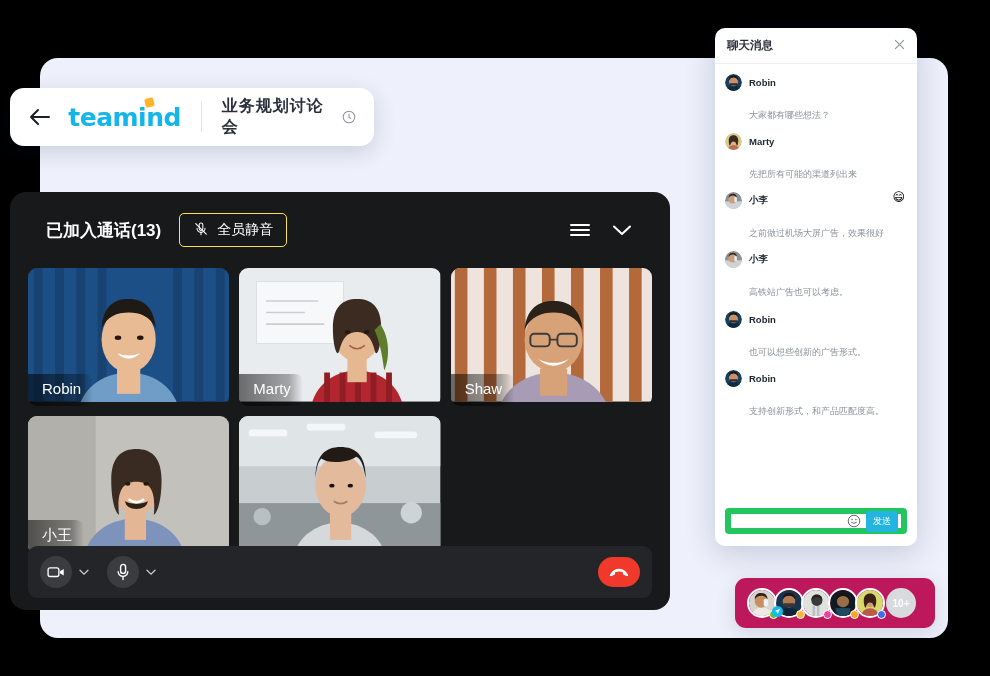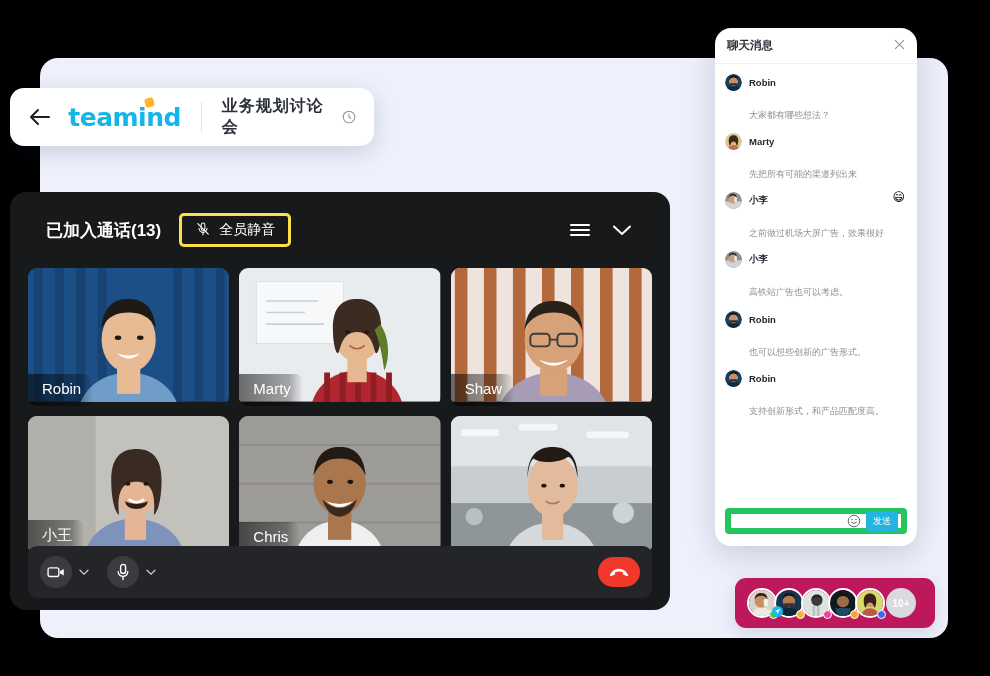--- a/index.html
+++ b/index.html
@@ -54,21 +54,21 @@
     z-index: 30;
     overflow: hidden;
   }
   .call-head {
     height: 76px; display:flex; align-items:center; padding: 0 36px;
   }
   .joined-label { color:#fff; font-size:17px; font-weight:700; }
   .mute-all {
     margin-left: 18px; height: 34px; display:flex; align-items:center;
     gap: 8px; padding: 0 13px;
-    border: 3px solid #fde047; border-radius: 5px;
+    border: 1px solid #fde047; border-radius: 5px;
     color:#fff; font-size:14px; cursor:pointer; background:transparent;
   }
   .head-spacer { flex: 1; }
   .head-ico { width: 24px; height: 24px; display:flex; align-items:center; justify-content:center; cursor:pointer; }
   .head-ico + .head-ico { margin-left: 18px; }
 
   
   .grid {
     padding: 0 18px; display: grid;
     grid-template-columns: repeat(3, 1fr);
@@ -106,21 +106,21 @@
   .hangup {
     width: 42px; height: 30px; border-radius: 16px;
     background: #f0392b; display:flex; align-items:center; justify-content:center;
     cursor:pointer;
   }
 
   
   .chat-panel {
     position: absolute; left: 715px; top: 28px;
     width: 202px; height: 518px;
-    background: #fff; border-radius: 16px;
+    background: #fff; border-radius: 10px;
     box-shadow: 0 8px 30px rgba(20,30,70,.18);
     z-index: 35; display:flex; flex-direction:column;
     overflow: hidden;
   }
   .chat-head {
     height: 36px; display:flex; align-items:center; padding: 0 12px;
     border-bottom: 1px solid #efefef;
   }
   .chat-title { font-size: 11.5px; font-weight: 700; color:#2b2f38; }
   .chat-close { margin-left:auto; cursor:pointer; color:#8a8f99; font-size:13px; line-height:1; }
@@ -314,38 +314,20 @@
           <ellipse cx="112" cy="70" rx="26" ry="31" fill="#e4b695"></ellipse>
           <path d="M86 66c0-24 11-32 26-32s26 8 26 32c0 20-4 34-8 36 2-22-2-34-18-34s-20 12-18 34c-4-2-8-16-8-36z" fill="#3a2b22"></path>
           <path d="M100 88q12 6 24 0q-2 8-12 8t-12-8z" fill="#2e2118"></path>
           <ellipse cx="103" cy="70" rx="2.8" ry="2" fill="#23180f"></ellipse>
           <ellipse cx="122" cy="70" rx="2.8" ry="2" fill="#23180f"></ellipse>
           <path d="M104 86q8 6 16 0" stroke="#ffffff" stroke-width="2.4" fill="none"></path>
         </svg>
         <div class="name">小王</div>
       </div>
 
-      <div class="tile">
-        <svg class="photo" viewBox="0 0 208 138" preserveAspectRatio="xMidYMid slice">
-          <rect width="208" height="138" fill="#a9a7a4"></rect>
-          <rect x="0" y="0" width="208" height="138" fill="#9d9b98"></rect>
-          <g stroke="#8d8b88" stroke-width="2">
-            <path d="M0 30h208M0 70h208M0 110h208"></path>
-          </g>
-          <ellipse cx="104" cy="150" rx="46" ry="42" fill="#efefef"></ellipse>
-          <rect x="92" y="98" width="24" height="30" fill="#a9764e"></rect>
-          <ellipse cx="104" cy="70" rx="27" ry="32" fill="#a9764e"></ellipse>
-          <path d="M77 62c2-22 12-30 27-30s25 8 27 30c-6-14-15-18-27-18s-21 4-27 18z" fill="#241a14"></path>
-          <path d="M86 86q18 18 36 0q-6 18-18 18t-18-18z" fill="#3a2a1e"></path>
-          <ellipse cx="94" cy="68" rx="3" ry="2.2" fill="#1b120c"></ellipse>
-          <ellipse cx="115" cy="68" rx="3" ry="2.2" fill="#1b120c"></ellipse>
-          <path d="M90 88q14 12 28 0q-14 6-28 0z" fill="#ffffff"></path>
-        </svg>
-        <div class="name">Chris</div>
-      </div>
 
       <div class="tile">
         <svg class="photo" viewBox="0 0 208 138" preserveAspectRatio="xMidYMid slice">
           <rect width="208" height="138" fill="#c8cdd0"></rect>
           <rect x="0" y="0" width="208" height="52" fill="#dfe4e6"></rect>
           <g fill="#f4f7f8">
             <rect x="10" y="14" width="40" height="7" rx="3"></rect>
             <rect x="70" y="8" width="40" height="7" rx="3"></rect>
             <rect x="140" y="16" width="44" height="7" rx="3"></rect>
           </g>

